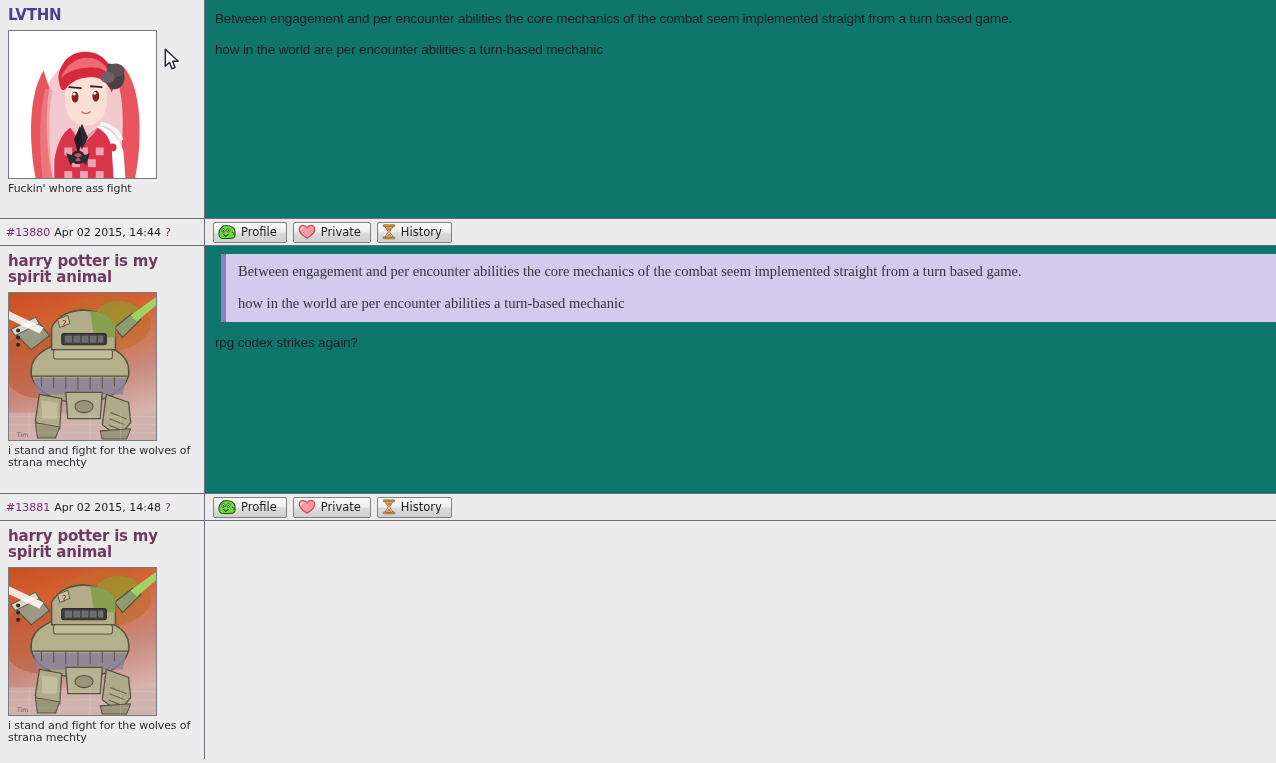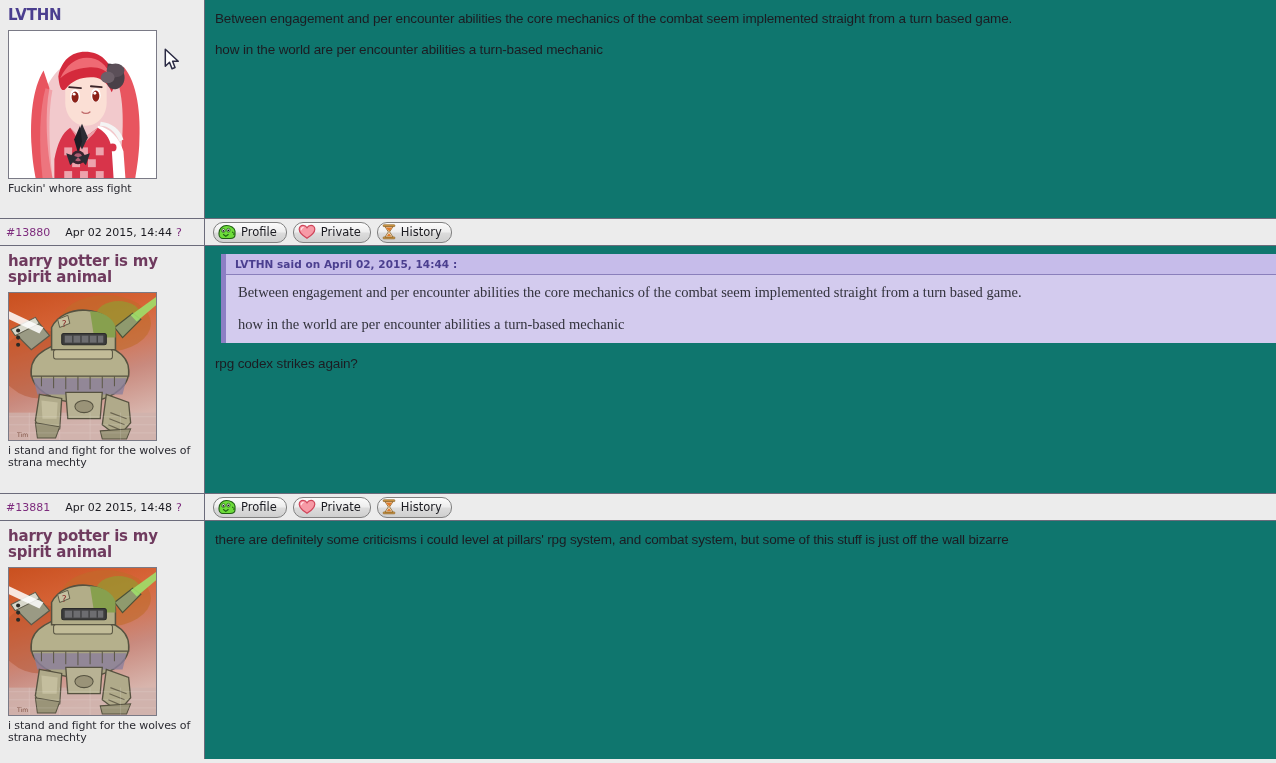--- a/index.html
+++ b/index.html
@@ -113,38 +113,38 @@
     min-width: 205px;
     border-right: 1px solid #6b6b7b;
     display: flex;
     align-items: center;
     padding-left: 6px;
     font-family: "DejaVu Sans", sans-serif;
     font-size: 11px;
     color: #1c1c22;
     white-space: nowrap;
   }
-  .foot-meta .pid { color: #7d2b7d; margin-right: 15px; }
+  .foot-meta .pid { color: #7d2b7d; margin-right: 4px; }
   .foot-meta .qm { color: #7d2b7d; margin-left: 4px; }
 
   .foot-actions {
     flex: 1;
     display: flex;
     align-items: center;
     gap: 6px;
     padding-left: 8px;
   }
   .btn {
     display: inline-flex;
     align-items: center;
     gap: 5px;
     height: 21px;
     padding: 0 9px 0 4px;
     border: 1px solid #808080;
-    border-radius: 10px;
+    border-radius: 2px;
     background: linear-gradient(to bottom, #fbfbfb 0%, #ededed 48%, #dcdcdc 52%, #cfcfcf 100%);
     font-family: "DejaVu Sans", sans-serif;
     font-size: 11.5px;
     color: #1c1c22;
     cursor: pointer;
     white-space: nowrap;
   }
   .btn svg { display: block; flex: 0 0 auto; }
 
   
@@ -370,21 +370,20 @@
       <div class="username maroon">harry potter is my spirit animal</div>
       <div class="avatar-frame">
         <svg width="147" height="147">
             <use href="#av-mech"></use>
           </svg>
       </div>
       <div class="tagline">i stand and fight for the wolves of strana mechty</div>
     </div>
     <div class="post-body" style="height:247px; padding-top:8px;">
       <div class="quote">
-        <div class="quote-head">LVTHN said on April 02, 2015, 14:44 :</div>
         <div class="quote-body">
           <p>Between engagement and per encounter abilities the core mechanics of the combat seem implemented straight from a turn based game.</p>
           <p>how in the world are per encounter abilities a turn-based mechanic</p>
         </div>
       </div>
       <p class="ptext" style="margin-left:0;">rpg codex strikes again?</p>
     </div>
   </div>
 
   <div class="post-foot">
@@ -424,18 +423,15 @@
   <div class="post">
     <div class="post-sidebar" style="min-height:238px;">
       <div class="username maroon">harry potter is my spirit animal</div>
       <div class="avatar-frame">
         <svg width="147" height="147">
             <use href="#av-mech"></use>
           </svg>
       </div>
       <div class="tagline">i stand and fight for the wolves of strana mechty</div>
     </div>
-    <div class="post-body" style="height:238px;">
-      <p class="ptext">there are definitely some criticisms i could level at pillars' rpg system, and combat system, but some of this stuff is just off the wall bizarre</p>
-    </div>
   </div>
 
 </div>
 
 </body></html>

